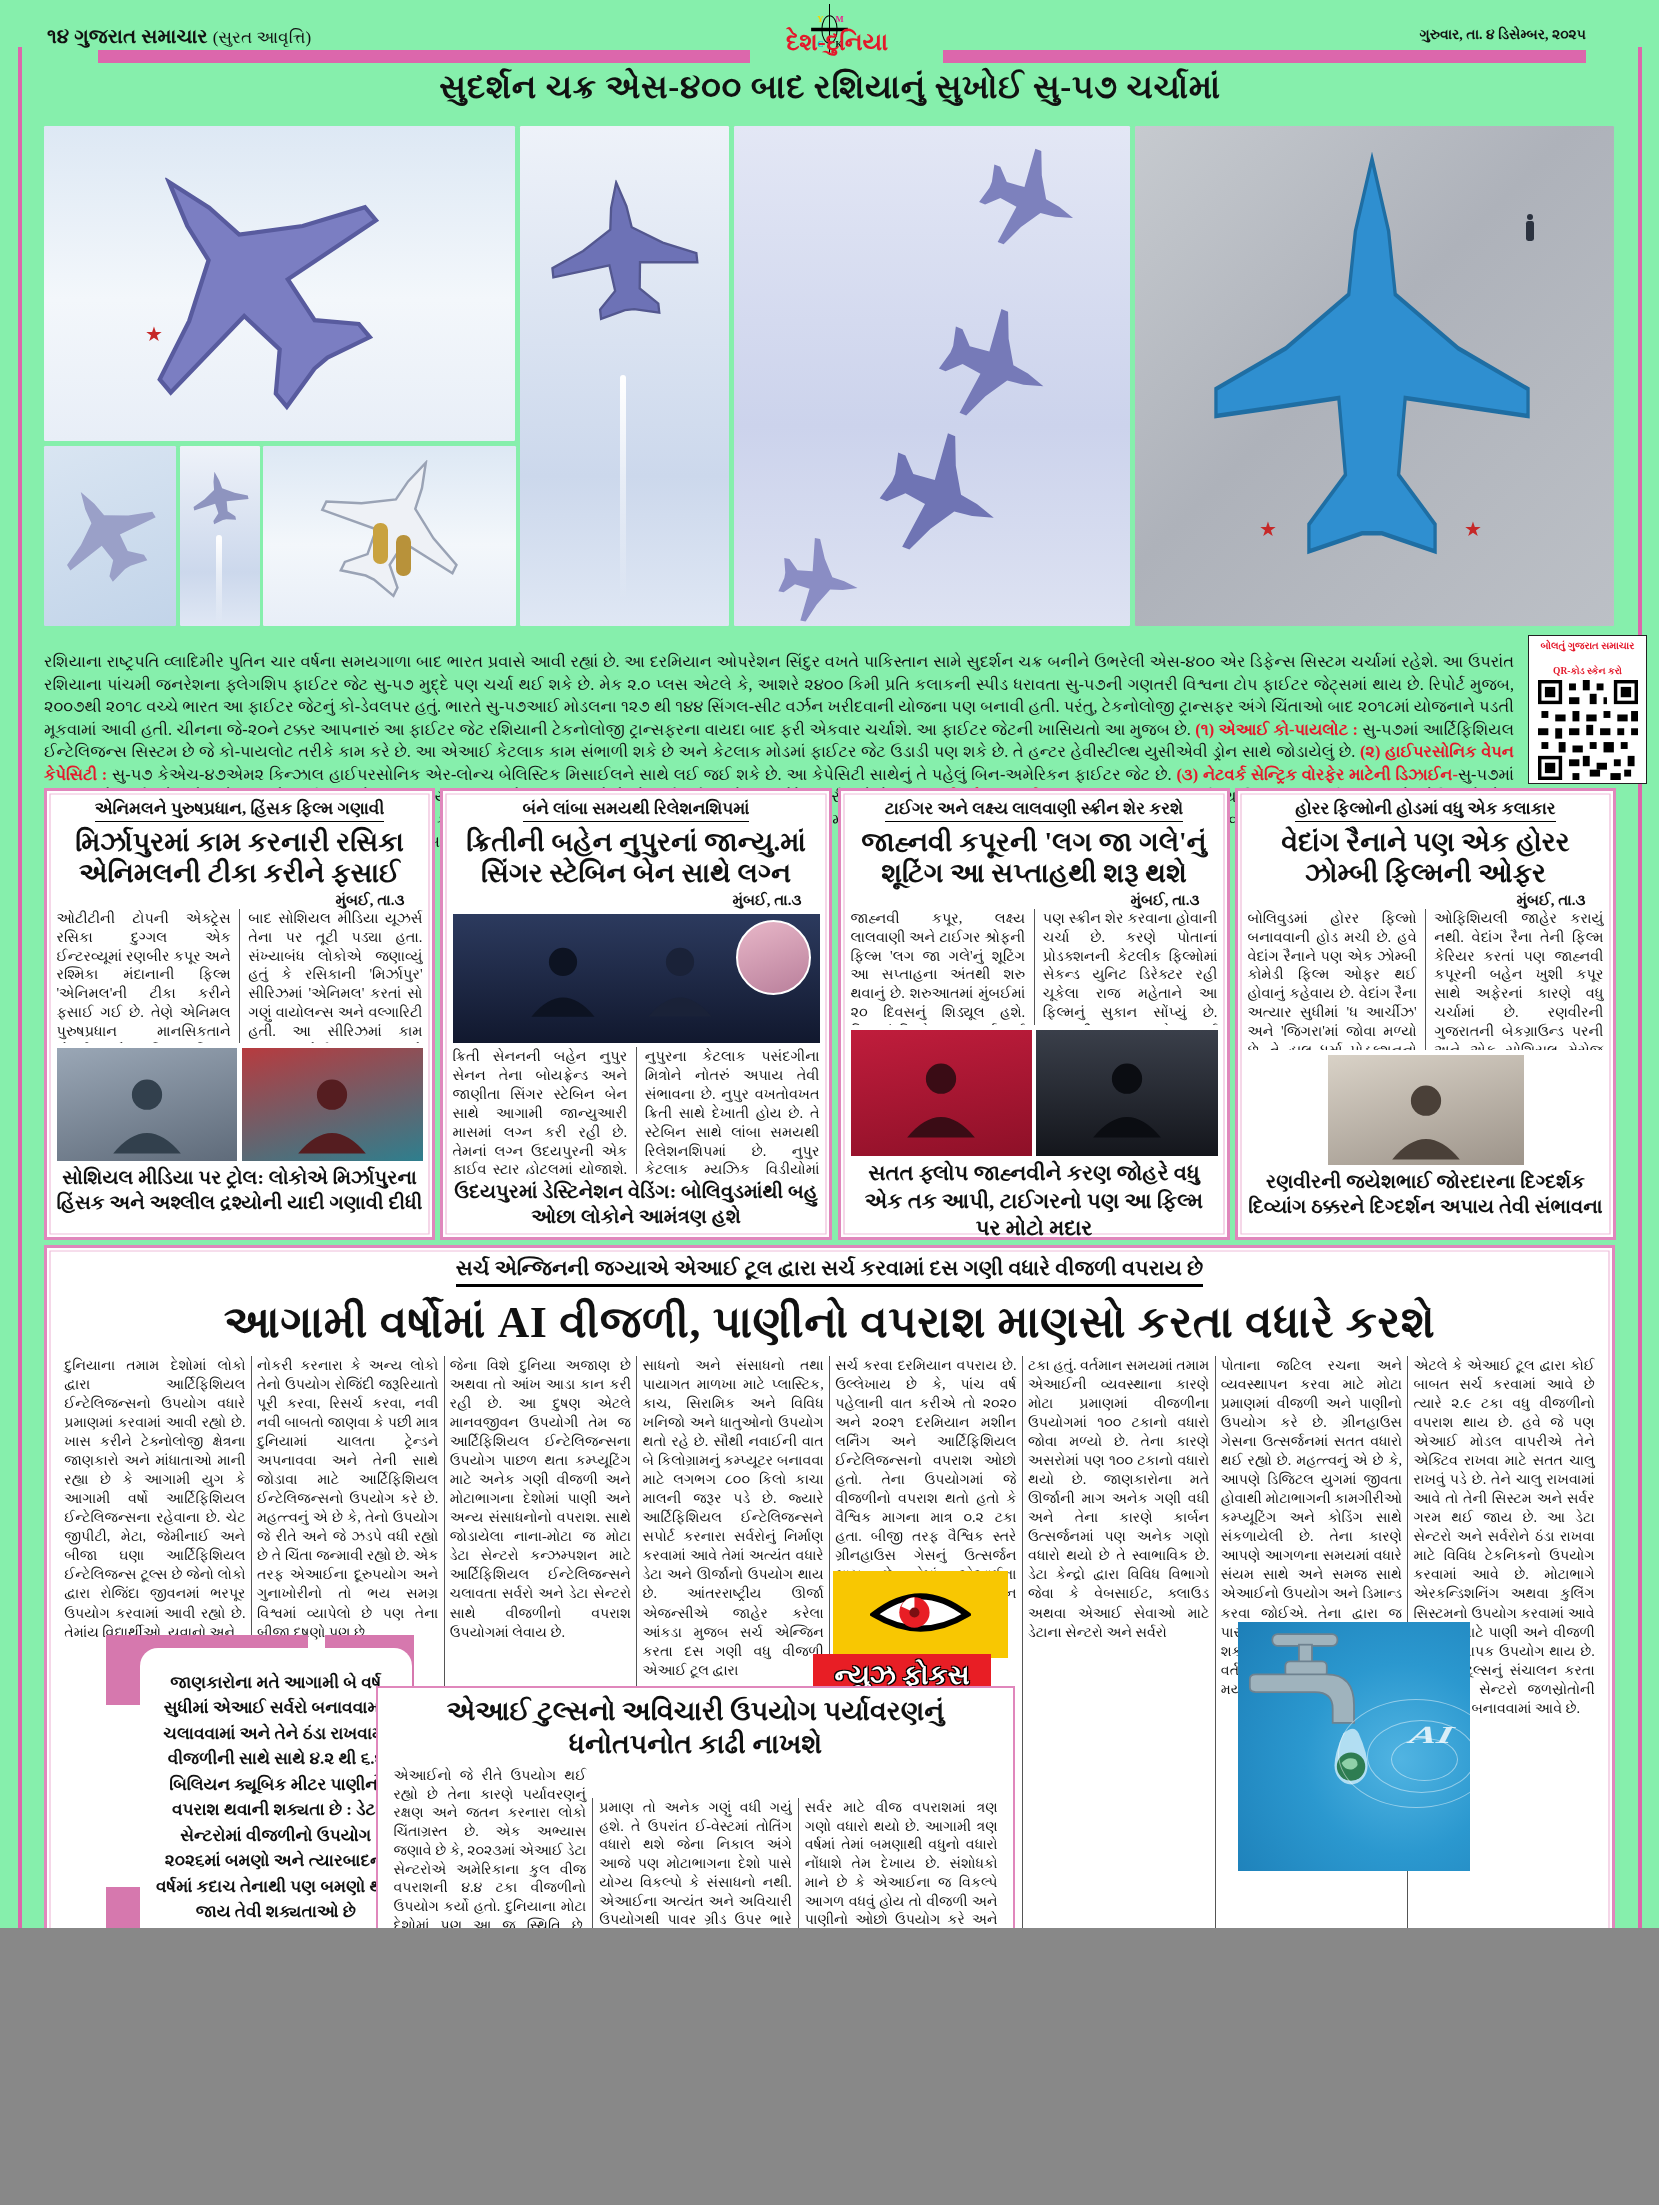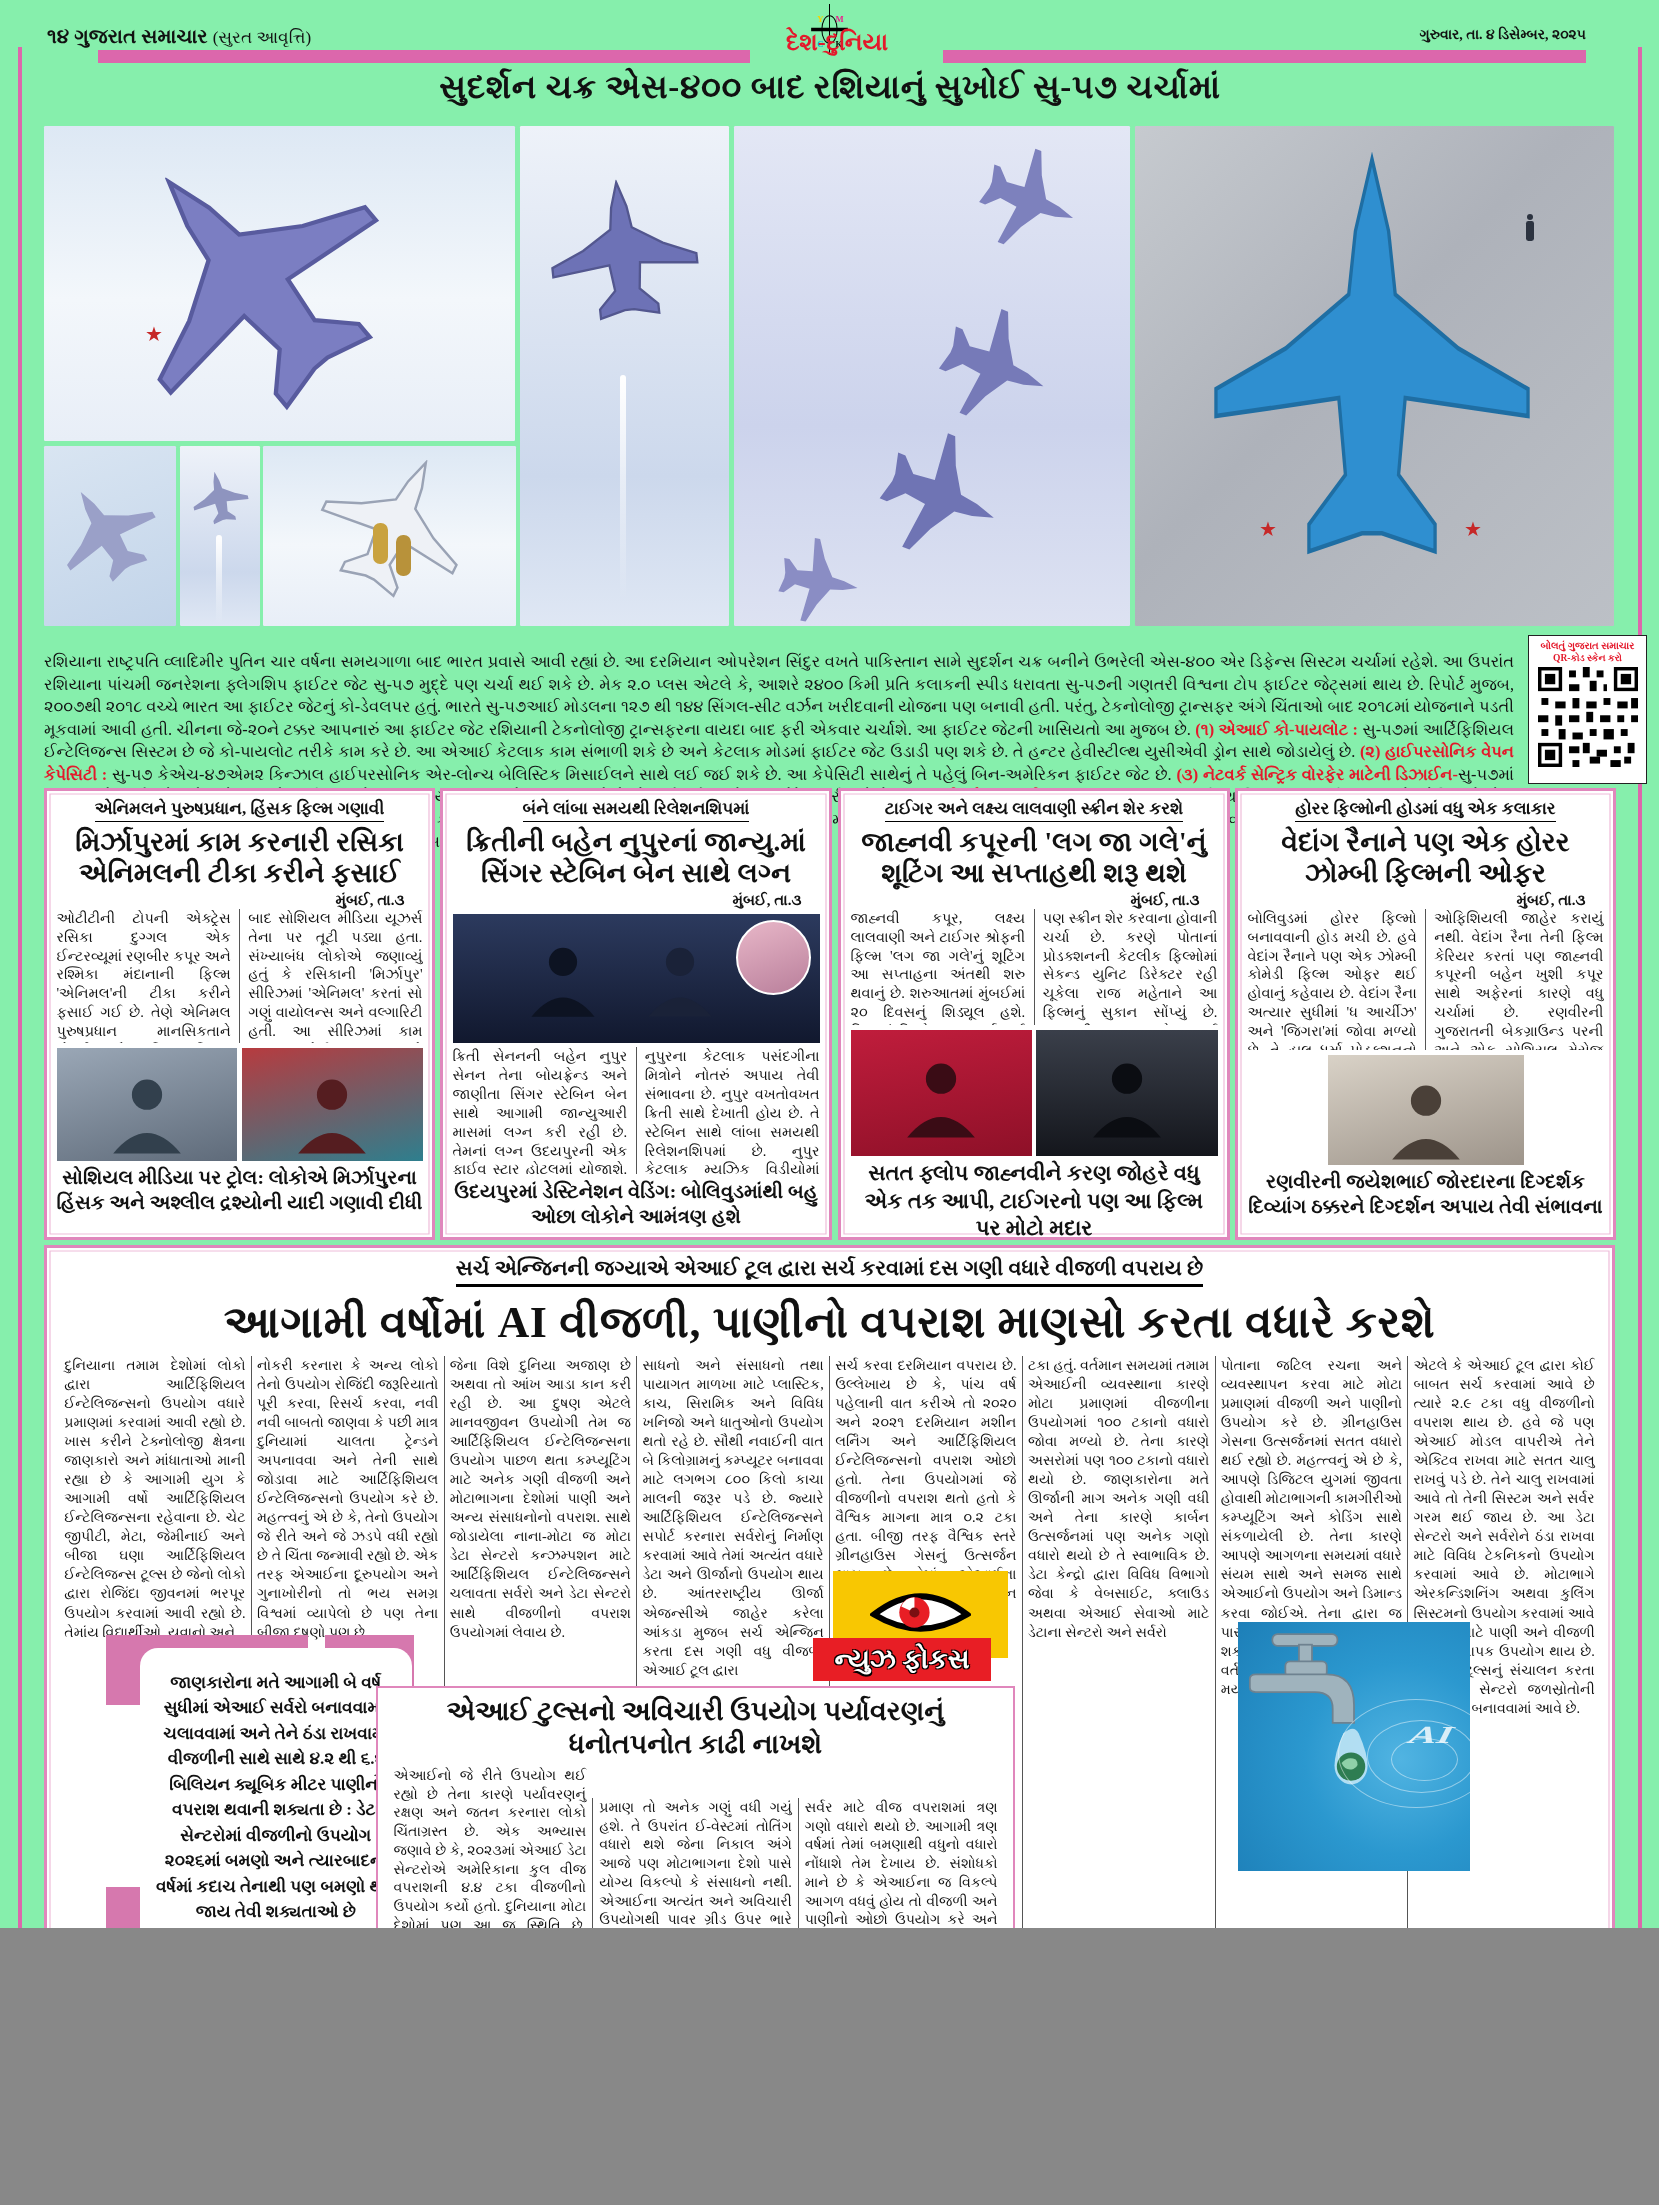--- a/index.html
+++ b/index.html
@@ -24,21 +24,21 @@
   .jetwrap{position:absolute;}
   .contrail{position:absolute;width:6px;background:linear-gradient(#ffffff,rgba(255,255,255,0));border-radius:3.6px;}
   .star{position:absolute;color:#c62828;font-size:20px;}
   .tiny-person{position:absolute;width:8.3px;height:20px;background:#2c3340;border-radius:2.4px;}
   .tiny-person::before{content:"";position:absolute;left:1.2px;top:-7.1px;width:6px;height:6px;border-radius:50%;background:#2c3340;}
   
   .caption{left:44px;top:635px;width:1470px;font-size:16.3px;line-height:1.38;text-align:justify;}
   .caption .red{color:#e4192b;font-weight:bold;}
   .qrbox{left:1528px;top:635px;width:119px;height:149px;border:1.8px solid #222;background:#fff;text-align:center;padding:3.6px 2.4px;box-sizing:border-box;}
   .qrbox .l1{color:#e4192b;font-size:10px;font-weight:bold;line-height:1.2;}
-  .qrbox .l2{color:#e4192b;font-size:9.5px;font-weight:bold;margin-top:1px;}
+  .qrbox .l2{color:#e4192b;font-size:9.5px;font-weight:bold;margin-top:14px;}
   
   .art{position:absolute;top:788px;height:452px;background:#fff;border:3px solid #e087bc;
        box-shadow:inset 0 0 0 2.4px #fff, inset 0 0 0 3.6px #eebcd9;box-sizing:border-box;padding:8.3px 9.5px;}
   .kick-wrap{text-align:center;}
   .kicker{display:inline-block;font-size:17px;font-weight:bold;border-bottom:1.8px solid #000;padding-bottom:1.8px;}
   .art-h{font-size:27px;font-weight:bold;text-align:center;line-height:1.14;margin:4.7px 0 3.6px 0;}
   .dateline{text-align:right;font-size:15px;font-weight:bold;padding-right:18px;}
   .art-body{display:flex;gap:8.3px;overflow:hidden;}
   .col{flex:1;font-size:14.5px;line-height:1.3;text-align:justify;overflow:hidden;}
   .col + .col{border-left:1.2px solid #555;padding-left:8.3px;}
@@ -60,21 +60,21 @@
   .ai-col + .ai-col{border-left:1.2px solid #555;}
   
   .pq{position:absolute;left:47px;top:279px;width:308px;height:327px;}
   .pq-block{position:absolute;background:#d678ae;}
   .pq-inner{position:absolute;left:34px;top:13px;right:2.4px;bottom:15.4px;background:#fff;border-radius:18px;
             display:flex;align-items:center;justify-content:center;padding:6px 12px;box-sizing:border-box;}
   .pq-inner p{margin:0;font-size:17px;font-weight:bold;line-height:1.5;text-align:center;}
   
   .nf{position:absolute;left:754px;top:215px;width:197px;height:126px;}
   .nf-yellow{position:absolute;left:20px;top:0;width:175px;height:87px;background:#f8c702;display:flex;align-items:center;justify-content:center;}
-  .nf-red{position:absolute;left:0;bottom:16px;width:178px;height:43px;background:#e81e25;color:#fff;font-weight:bold;font-size:27px;
+  .nf-red{position:absolute;left:0;bottom:0;width:178px;height:43px;background:#e81e25;color:#fff;font-weight:bold;font-size:27px;
           display:flex;align-items:center;justify-content:center;
           text-shadow:1.2px 1.2px 0 #000,-1.2px 1.2px 0 #000,1.2px -1.2px 0 #000,-1.2px -1.2px 0 #000;}
   
   .sub-art{position:absolute;left:317px;top:330px;width:639px;height:398px;background:#fff;border:2.4px solid #e087bc;
            box-sizing:border-box;padding:7.1px 9.5px;}
   .sub-h{font-size:27px;font-weight:bold;text-align:center;line-height:1.2;margin-bottom:6px;}
   .sub-cols{display:flex;height:285px;overflow:hidden;}
   .sub-col{flex:1;font-size:14.2px;line-height:1.32;text-align:justify;overflow:hidden;padding:0 6px;}
   .sub-col + .sub-col{border-left:1.2px solid #555;margin-top:32px;}
   

